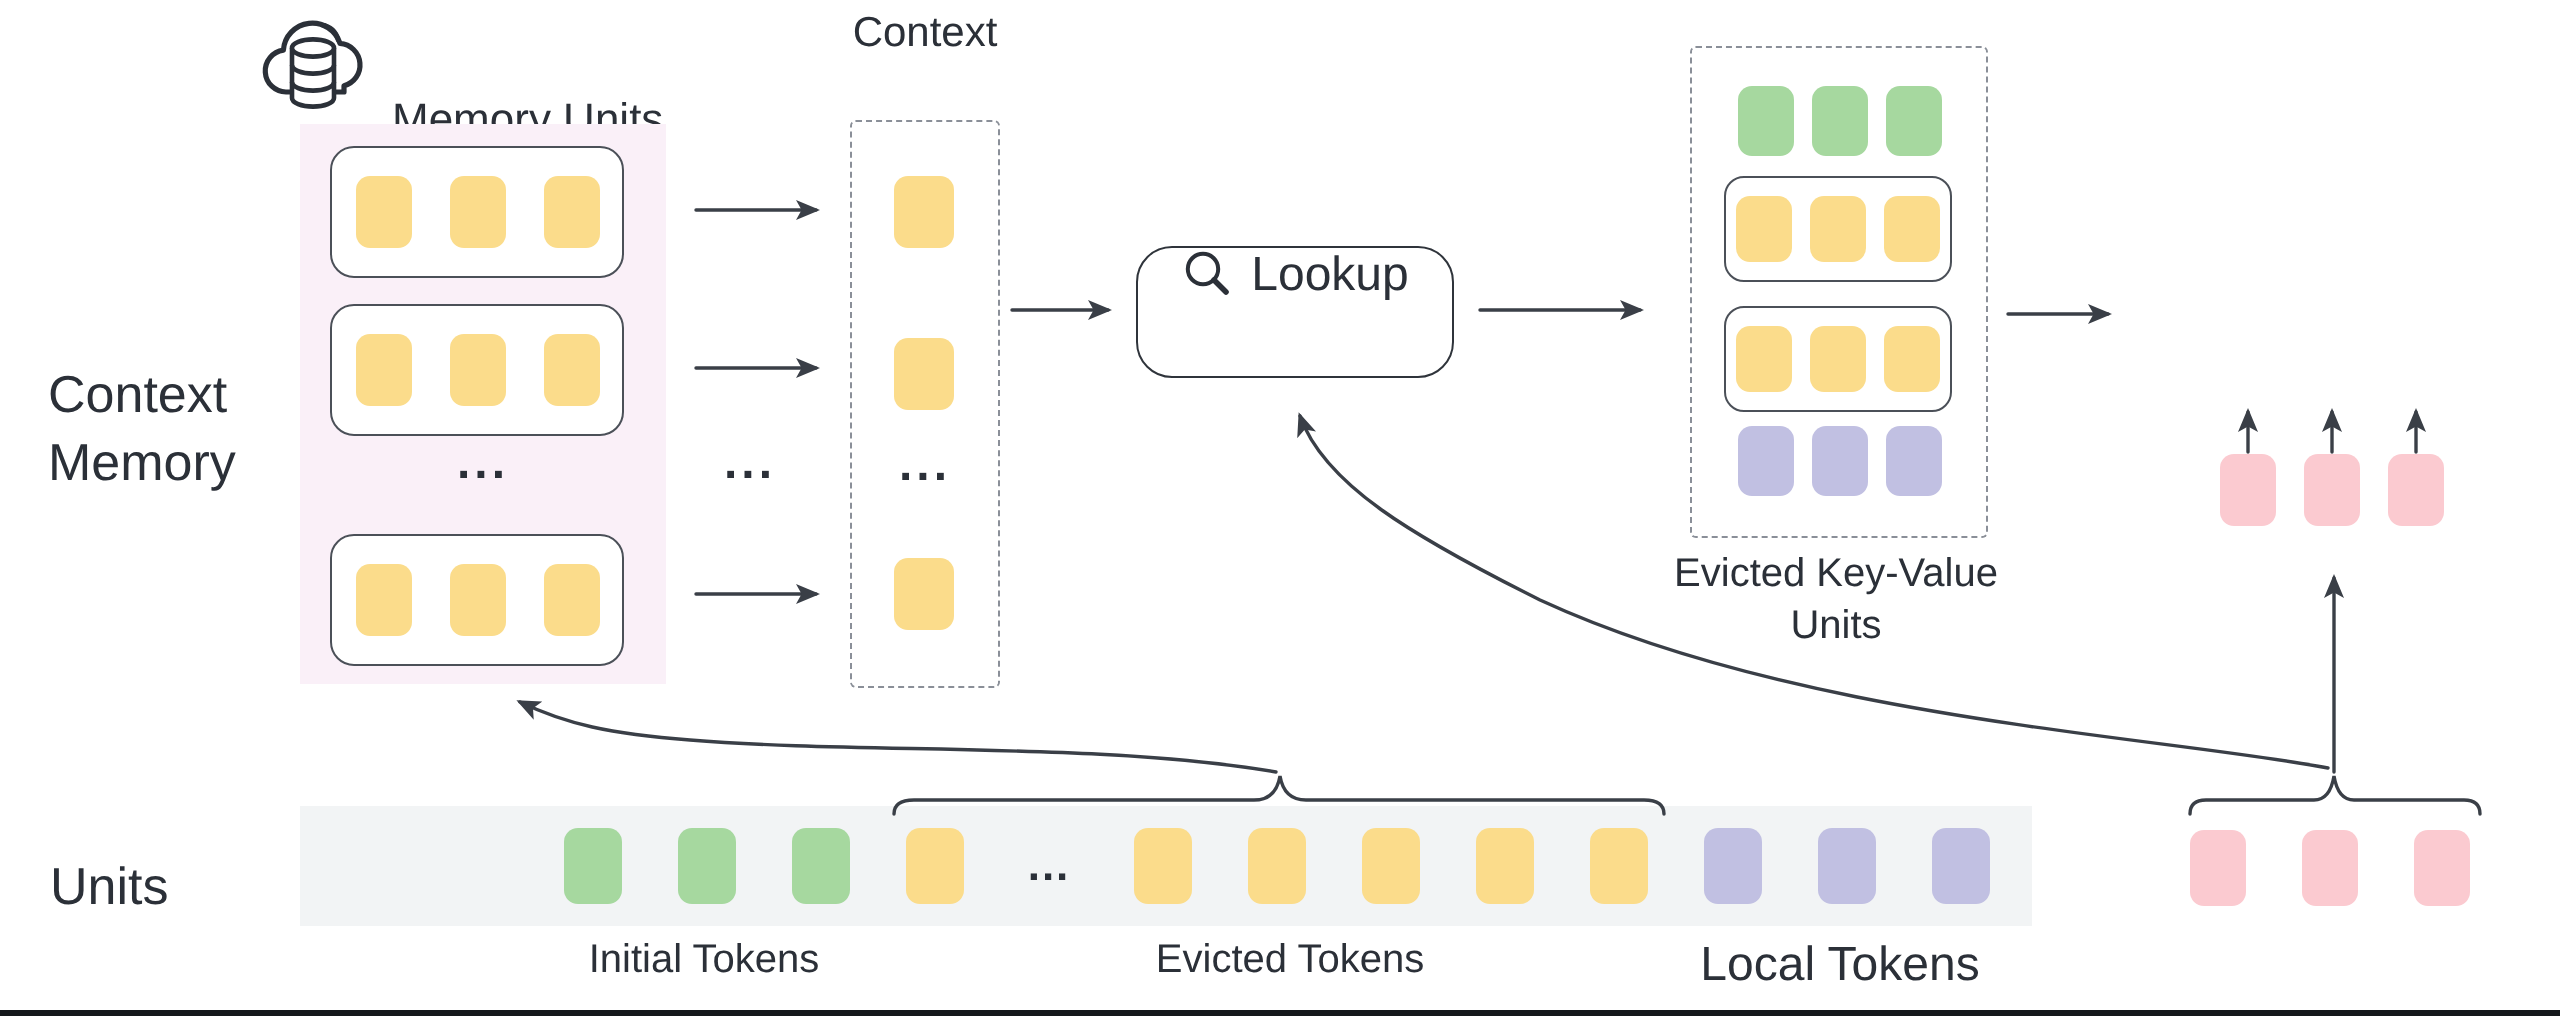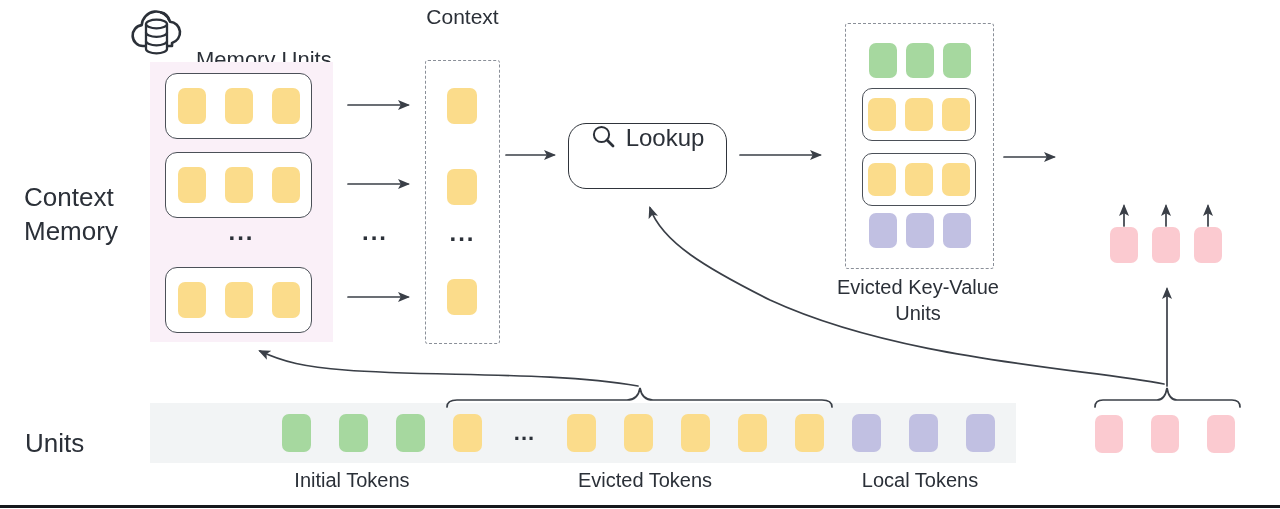--- a/index.html
+++ b/index.html
@@ -150,21 +150,21 @@
       <div class="token" style="background: rgb(193, 192, 226);"></div>
     </div>
   <div class="abs tokrow" style="left:1095px;top:415px;gap:28px;--tw:28px;--th:38px;">
       <div class="token" style="background: rgb(251, 202, 208);"></div>
       <div class="token" style="background: rgb(251, 202, 208);"></div>
       <div class="token" style="background: rgb(251, 202, 208);"></div>
     </div>
 
   <div class="abs lbl center-text" style="left:545px;top:469px;width:200px;font-size:20px;">Evicted Tokens</div>
   <div class="abs lbl center-text" style="left:252px;top:469px;width:200px;font-size:20px;">Initial Tokens</div>
-  <div class="abs lbl center-text" style="left:820px;top:469px;width:200px;font-size:20px;">Local Tokens</div>
+  <div class="abs lbl center-text" style="left:820px;top:469px;width:200px;font-size:24px;">Local Tokens</div>
 
   <div class="abs" style="left:0;top:505px;width:1280px;height:3px;background:#15181c;"></div>
 
   <svg class="overlay" width="1280" height="509" viewBox="0 0 1280 509">
     <defs>
       <marker id="ah" viewBox="0 0 12 10" refX="10" refY="5" markerWidth="12" markerHeight="10" markerUnits="userSpaceOnUse" orient="auto">
         <path d="M0 0 L12 5 L0 10 L2.8 5 Z" fill="#3a3f47"></path>
       </marker>
     </defs>
     <g stroke="#3a3f47" stroke-width="1.7" fill="none" stroke-linecap="round">

